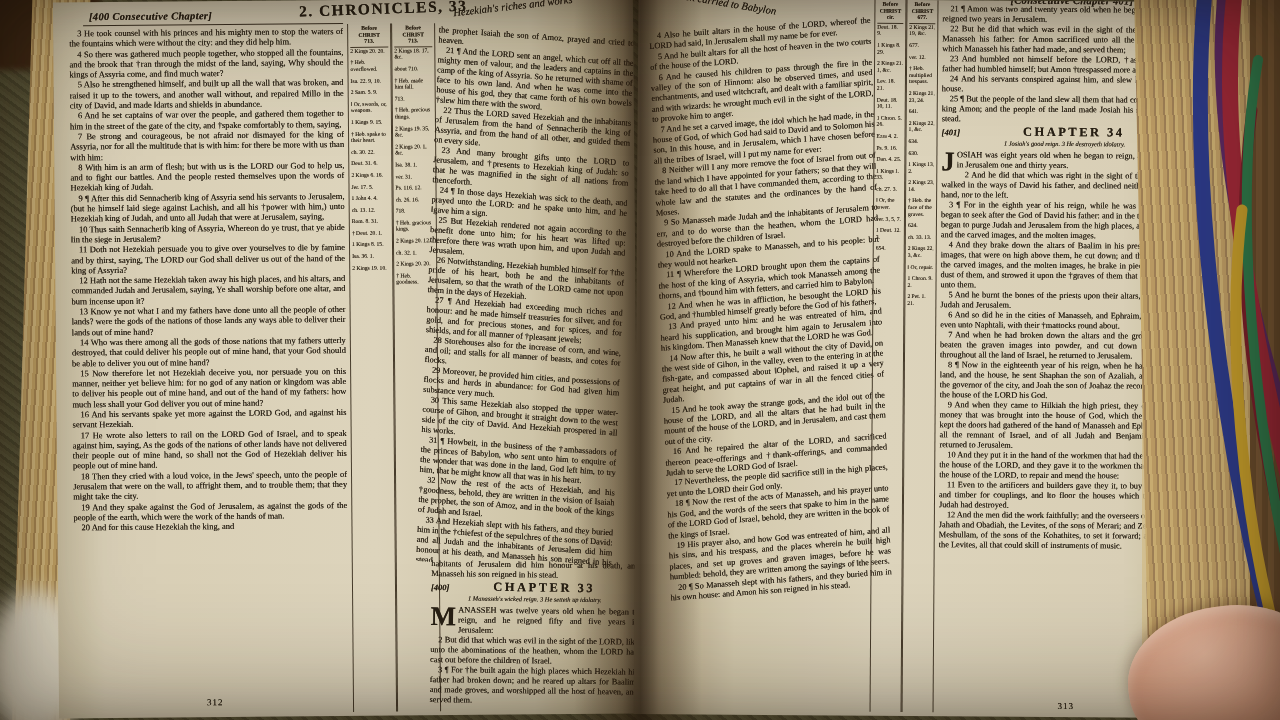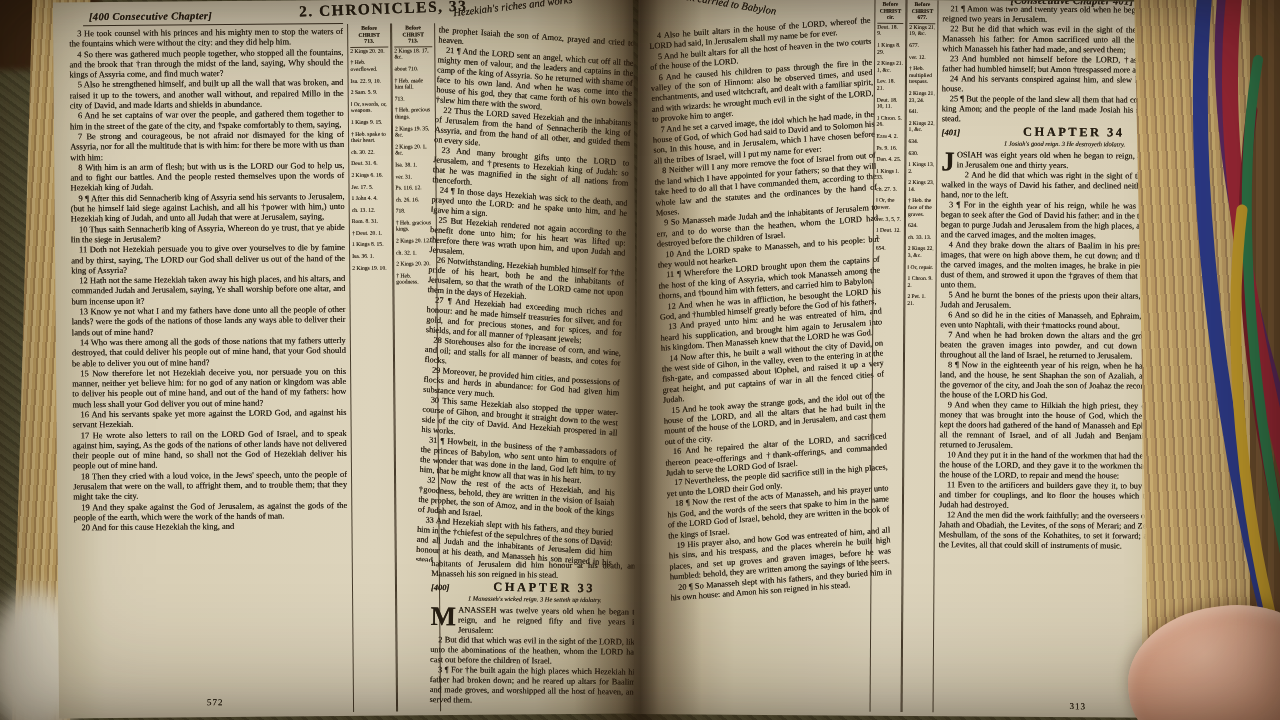--- a/index.html
+++ b/index.html
@@ -197,21 +197,21 @@
         <span class="chap-title">CHAPTER 33</span>
       </div>
       <div class="chap-summary">1 Manasseh's wicked reign.  3 He setteth up idolatry.</div>
       <p class="vfirst"><span class="dropcap">M</span><span>ANASSEH was twelve years old when he began to reign, and he reigned fifty and five years in Jerusalem:</span></p>
       <div>
           <p class="verse">2 But did that which was evil in the sight of the LORD, like unto the abominations of the heathen, whom the LORD had cast out before the children of Israel.</p>
           <p class="verse">3 ¶ For †he built again the high places which Hezekiah his father had broken down; and he reared up altars for Baalim, and made groves, and worshipped all the host of heaven, and served them.</p>
         </div>
     </div>
 
-    <div class="pagenum" style="left:148px;top:696px;">572</div>
+    <div class="pagenum" style="left:148px;top:696px;">312</div>
   </div>
 
   <div id="page-right" class="page">
     <div class="hdr-run" style="left:14px;top:-3px;transform:rotate(9deg);">Manasseh carried to Babylon</div>
     <div class="hdr-bracket" style="left:372px;top:-6px;">[Consecutive Chapter 401]</div>
 
     <div id="rp-col1" class="col">
         <p class="verse">4 Also he built altars in the house of the LORD, whereof the LORD had said, In Jerusalem shall my name be for ever.</p>
         <p class="verse">5 And he built altars for all the host of heaven in the two courts of the house of the LORD.</p>
         <p class="verse">6 And he caused his children to pass through the fire in the valley of the son of Hinnom: also he observed times, and used enchantments, and used witchcraft, and dealt with a familiar spirit, and with wizards: he wrought much evil in the sight of the LORD, to provoke him to anger.</p>
@@ -307,21 +307,21 @@
           <p class="verse">6 And so did he in the cities of Manasseh, and Ephraim, and Simeon, even unto Naphtali, with their †mattocks round about.</p>
           <p class="verse">7 And when he had broken down the altars and the groves, and had beaten the graven images into powder, and cut down all the idols throughout all the land of Israel, he returned to Jerusalem.</p>
           <p class="verse">8 ¶ Now in the eighteenth year of his reign, when he had purged the land, and the house, he sent Shaphan the son of Azaliah, and Maaseiah the governor of the city, and Joah the son of Joahaz the recorder, to repair the house of the LORD his God.</p>
           <p class="verse">9 And when they came to Hilkiah the high priest, they delivered the money that was brought into the house of God, which the Levites that kept the doors had gathered of the hand of Manasseh and Ephraim, and of all the remnant of Israel, and of all Judah and Benjamin; and they returned to Jerusalem.</p>
           <p class="verse">10 And they put it in the hand of the workmen that had the oversight of the house of the LORD, and they gave it to the workmen that wrought in the house of the LORD, to repair and mend the house:</p>
           <p class="verse">11 Even to the artificers and builders gave they it, to buy hewn stone, and timber for couplings, and ‖to floor the houses which the kings of Judah had destroyed.</p>
           <p class="verse">12 And the men did the work faithfully: and the overseers of them were Jahath and Obadiah, the Levites, of the sons of Merari; and Zechariah and Meshullam, of the sons of the Kohathites, to set it forward; and other of the Levites, all that could skill of instruments of music.</p>
         </div>
     </div>
 
-    <div class="pagenum" style="left:436px;top:700px;">313</div>
+    <div class="pagenum" style="left:424px;top:700px;">313</div>
   </div>
 
   <div id="gutter"></div>
 
   <div id="right-edge-inner"></div>
   <div id="right-edge" class="edge"></div>
   <div id="right-wood"></div>
 
   <svg id="ribbons" viewBox="0 0 1280 720">
     <path d="M1206,-20 C1186,180 1222,440 1276,650" fill="none" stroke="#2c3b8f" stroke-width="15" stroke-linecap="round"></path>

